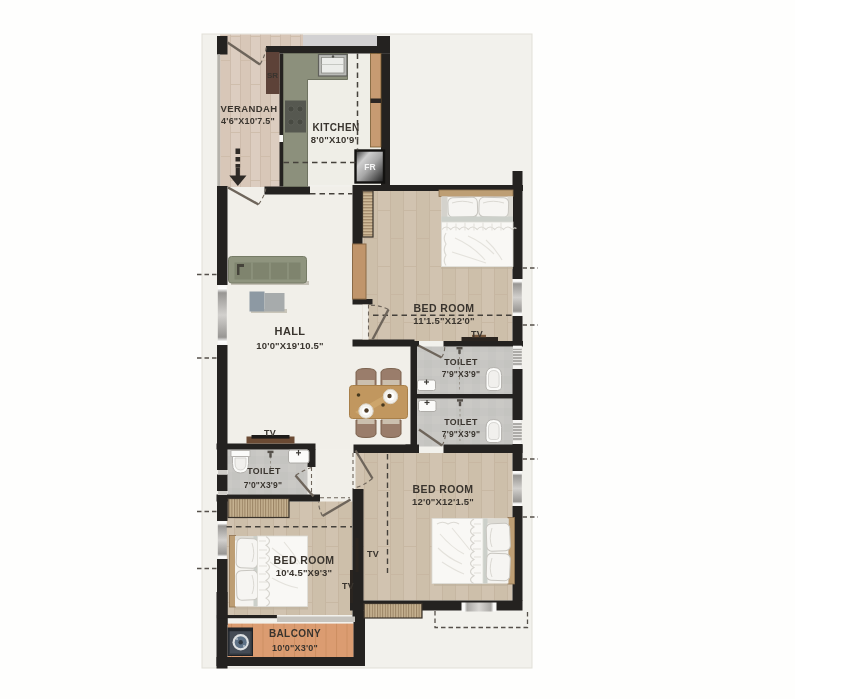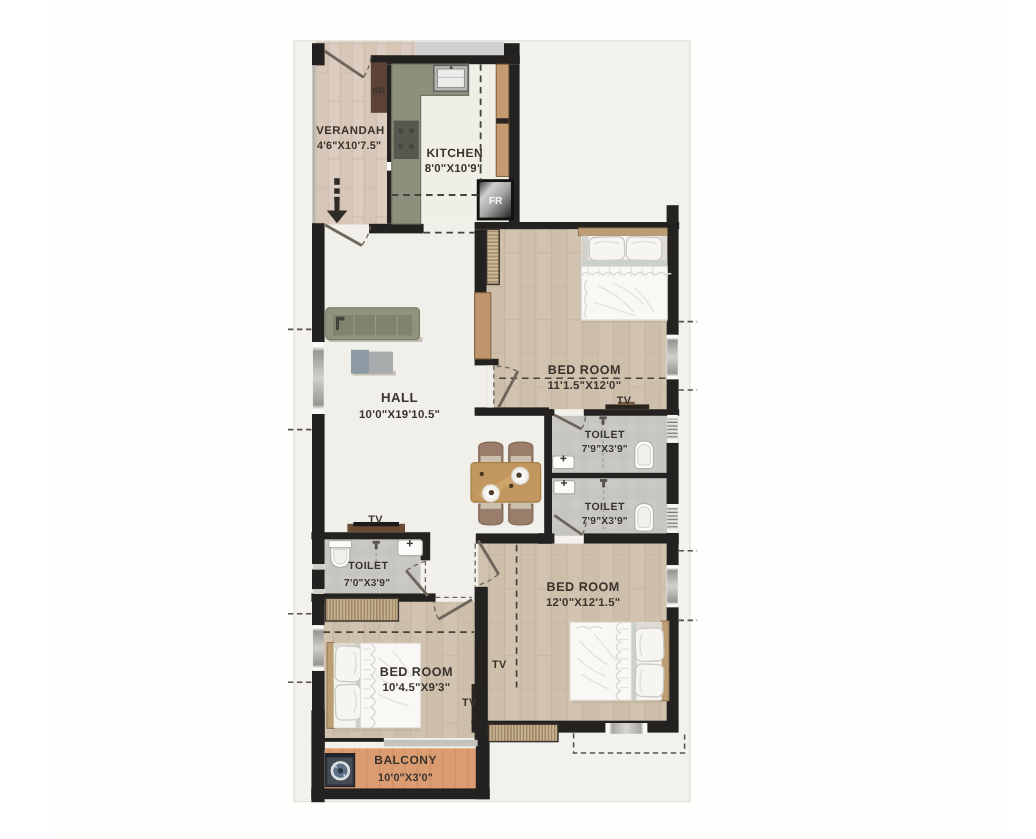--- a/index.html
+++ b/index.html
@@ -1,16 +1,16 @@
 <!DOCTYPE html>
 <html><head>
 <meta charset="utf-8">
 <style>
 html,body{margin:0;padding:0;background:#ffffff;}
-#stage{position:relative;width:795px;height:699px;overflow:hidden;background:#fefefd;margin-left:43px;}
+#stage{position:relative;width:795px;height:699px;overflow:hidden;background:#fefefd;}
 svg{position:absolute;left:0;top:0;}
 text{font-family:"Liberation Sans",sans-serif;font-weight:bold;fill:#39342e;}
 .rn{font-size:10.5px;letter-spacing:.4px;}
 .dm{font-size:9.5px;letter-spacing:.2px;}
 .tv{font-size:9px;letter-spacing:.3px;}
 </style>
 </head>
 <body>
 <div id="stage">
 <svg width="863" height="699" viewBox="0 0 863 699">

